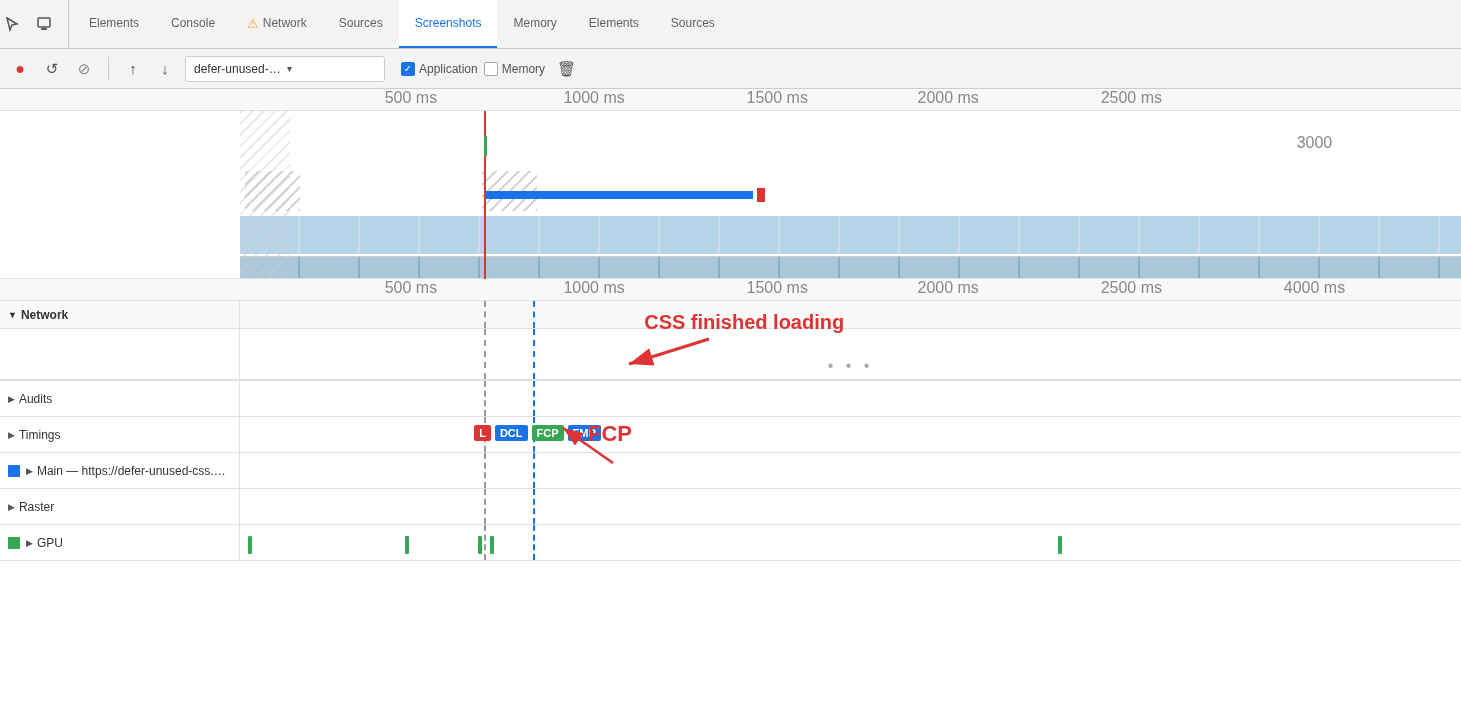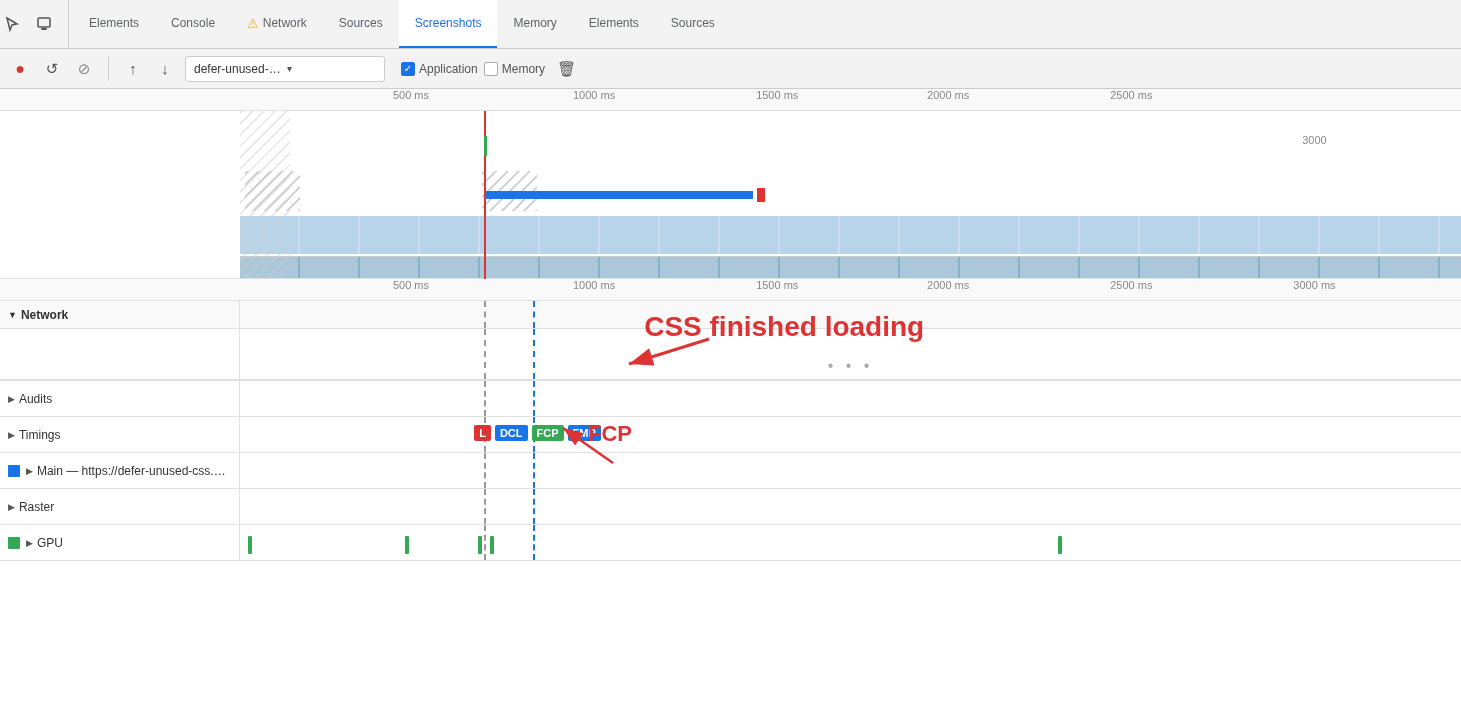--- a/index.html
+++ b/index.html
@@ -86,21 +86,21 @@
     .checkbox-item { display: flex; align-items: center; gap: 4px; cursor: pointer; }
     .checkbox-box {
       width: 14px; height: 14px; border: 1px solid #aaa; border-radius: 2px;
       display: flex; align-items: center; justify-content: center; background: #fff;
     }
     .checkbox-box.checked { background: #1a73e8; border-color: #1a73e8; color: #fff; font-size: 10px; }
     .checkbox-label { font-size: 12px; color: #555; }
     .trash-btn { margin-left: 4px; font-size: 15px; color: #555; cursor: pointer; }
     .ruler-label {
       position: absolute;
-      font-size: 11px;
+      font-size: 16px;
       color: #888;
       transform: translateX(-50%);
     }
     .track-arrow {
       font-size: 9px;
       color: #555;
       cursor: pointer;
     }
 
     
@@ -308,21 +308,21 @@
       </div>
     </div>
   </div>
 
   <div class="ruler-row" style="flex-shrink:0;">
     <span class="ruler-label" style="left: calc(240px + (1221px) * 0.14);">500 ms</span>
     <span class="ruler-label" style="left: calc(240px + (1221px) * 0.29);">1000 ms</span>
     <span class="ruler-label" style="left: calc(240px + (1221px) * 0.44);">1500 ms</span>
     <span class="ruler-label" style="left: calc(240px + (1221px) * 0.58);">2000 ms</span>
     <span class="ruler-label" style="left: calc(240px + (1221px) * 0.73);">2500 ms</span>
-    <span class="ruler-label" style="left: calc(240px + (1221px) * 0.88);">3000 ms</span>
+    <span class="ruler-label" style="left: calc(240px + (1221px) * 0.88);">4000 ms</span>
   </div>
 
   <div class="bottom-panel">
 
     <div style="display:flex; flex-direction:column; border-bottom: 2px solid #e0e0e0; position:relative; background:#fff;">
 
       <div style="display:flex; height:28px; border-bottom: 1px solid #e0e0e0;">
         <div style="width:240px; flex-shrink:0; display:flex; align-items:center; gap:4px; padding:0 8px; font-size:12px; font-weight:600; background:#f9f9f9; border-right: 1px solid #e0e0e0; color:#333;">
           <span style="font-size:9px; cursor:pointer;">▼</span>
           <span>Network</span>
@@ -344,21 +344,21 @@
 
           <svg style="position:absolute; top:5px; left:calc((1221px)*0.2 + 115px); width:120px; height:50px; z-index:20; overflow:visible;">
             <defs>
               <marker id="arrowhead" markerWidth="8" markerHeight="6" refX="8" refY="3" orient="auto">
                 <polygon points="0 0, 8 3, 0 6" fill="#d33"></polygon>
               </marker>
             </defs>
             <path d="M 110 5 L 30 30" stroke="#d33" stroke-width="3" fill="none" marker-end="url(#arrowhead)"></path>
           </svg>
 
-          <div style="position:absolute; top:-18px; left:calc((1221px)*0.2 + 160px); font-size:28px; font-weight:700; color:#d33; white-space:nowrap; z-index:20;">CSS finished loading</div>
+          <div style="position:absolute; top:-18px; left:calc((1221px)*0.2 + 160px); font-size:20px; font-weight:700; color:#d33; white-space:nowrap; z-index:20;">CSS finished loading</div>
 
           <div class="dots-divider">• • •</div>
         </div>
       </div>
     </div>
 
     <div class="section-row" style="height:36px;">
       <div class="section-label">
         <span class="track-arrow">▶</span>
         <span>Audits</span>

